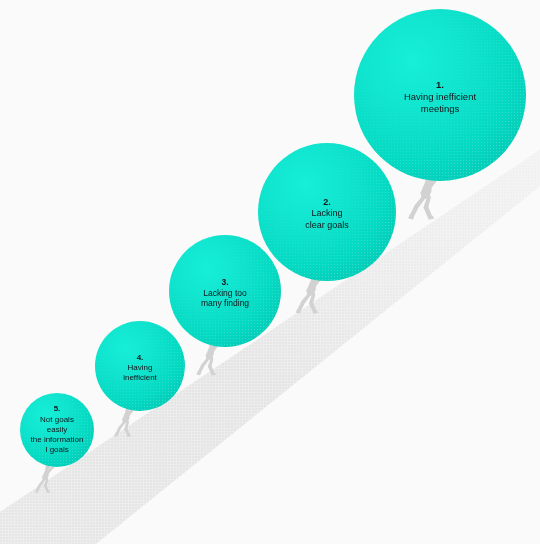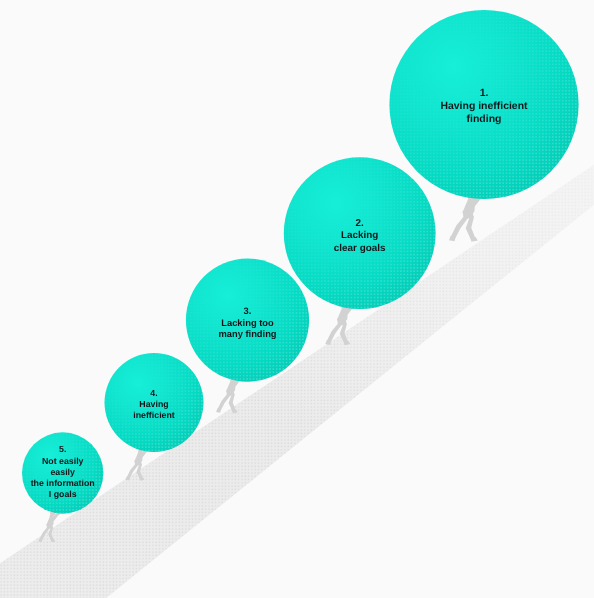--- a/index.html
+++ b/index.html
@@ -64,21 +64,21 @@
     color: #14161a;
     line-height: 1.28;
     white-space: nowrap;
   }
   .ball-num {
     display: block;
     font-weight: bold;
   }
   .ball-text {
     display: block;
-    font-weight: bold;
+    font-weight: normal;
   }
 
   
 
   .pusher {
     position: absolute;
     z-index: 2;
   }
   .pusher svg { display: block; }
 </style>
@@ -118,21 +118,21 @@
             <path d="M22.8 56.6 L27.4 55.4 L29.4 58.6 L23.6 59.8 Z"></path>
           </g>
         </svg>
       </div>
       <div class="ball" style="left: 354px; top: 9px; width: 172px; height: 172px;">
         <div class="ball-surface"></div>
         <div class="ball-texture"></div>
         <div class="ball-label" style="font-size: 9.5px; color: rgb(20, 22, 26); transform: translate(0px, 2px);">
           <span class="ball-num">1.</span>
           <span class="ball-text">Having inefficient</span>
-          <span class="ball-text">finding</span>
+          <span class="ball-text">meetings</span>
         </div>
       </div>
       <div class="pusher" style="left: 293px; top: 262px;">
         <svg viewBox="0 0 44 62" width="38" height="54" aria-hidden="true">
           <g fill="#d2d2d2">
             <path d="M20 20 L27 10 L31 7 L33.6 10 L30 13.2 L24.5 22.6 Z"></path>
             <path d="M22.5 24.5 L31 15 L35 12.6 L37.4 15.8 L33.6 18.6 L26.8 27.4 Z"></path>
             <ellipse cx="25.2" cy="14.6" rx="4.0" ry="4.4"></ellipse>
             <path d="M21.6 18.6 L27.4 20.4 L26.2 32.4 L20.6 38.4 L15.4 33.2 Z"></path>
             <path d="M15.6 32.0 L24.6 30.4 L25.4 37.4 L16.6 39.6 Z"></path>
@@ -213,20 +213,20 @@
             <path d="M4.8 54.2 L9.0 56.0 L8.2 59.4 L3.2 58.4 Z"></path>
             <path d="M22.8 56.6 L27.4 55.4 L29.4 58.6 L23.6 59.8 Z"></path>
           </g>
         </svg>
       </div>
       <div class="ball" style="left: 20px; top: 393px; width: 74px; height: 74px;">
         <div class="ball-surface"></div>
         <div class="ball-texture"></div>
         <div class="ball-label" style="font-size: 8px; color: rgb(20, 22, 26); transform: translate(0px, 0px);">
           <span class="ball-num">5.</span>
-          <span class="ball-text">Not easily</span>
+          <span class="ball-text">Not goals</span>
           <span class="ball-text">easily</span>
           <span class="ball-text">the information</span>
           <span class="ball-text">I goals</span>
         </div>
       </div>
     </div>
 </div>
 
 </body></html>

